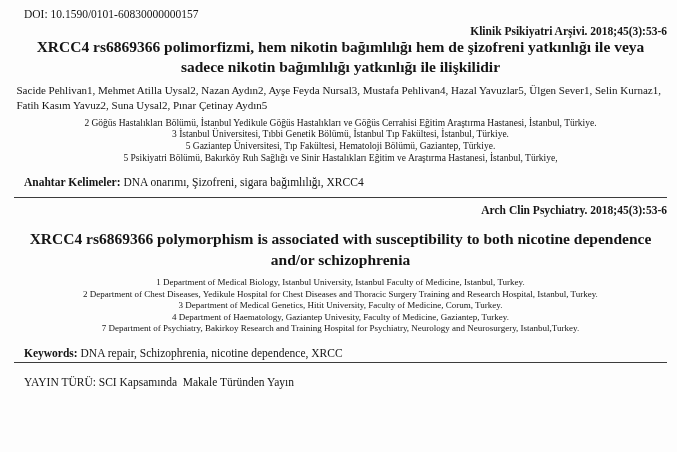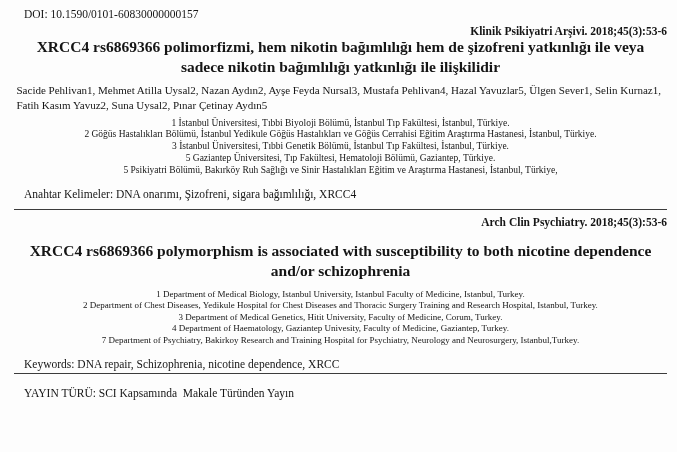--- a/index.html
+++ b/index.html
@@ -27,21 +27,21 @@
     margin:5px auto 0;max-width:648px;
   }
   .affils{margin-top:5px;}
   .affil-line{
     font-size:9.5px;text-align:center;line-height:1.25;margin:0;
   }
   .affils-en .affil-line{font-size:9px;line-height:1.28;}
   .kw{font-size:11.5px;margin:0;padding-left:10px;}
   .kw-tr{margin-top:11px;}
   .kw-en{margin-top:12px;}
-  .kw strong{font-weight:normal;}
+  .kw strong{font-weight:bold;}
   .rule{
     border:none;border-top:1.6px solid #3c3c3c;
     margin:0;width:100%;
   }
   .rule-1{margin-top:9px;}
   .rule-2{margin-top:3px;}
   .jref-en{margin-top:6px;}
   .authors-en{margin-top:3px;}
   .affils-en{margin-top:7px;}
   .pubtype{
@@ -56,21 +56,20 @@
 
   <p class="doi">DOI: 10.1590/0101-60830000000157</p>
 
   <p class="jref jref-tr">Klinik Psikiyatri Arşivi. 2018;45(3):53-6</p>
 
   <h1 class="title title-tr">XRCC4 rs6869366 polimorfizmi, hem nikotin bağımlılığı hem de şizofreni yatkınlığı ile veya sadece nikotin bağımlılığı yatkınlığı ile ilişkilidir</h1>
 
   <p class="authors authors-tr">Sacide Pehlivan1, Mehmet Atilla Uysal2, Nazan Aydın2, Ayşe Feyda Nursal3, Mustafa Pehlivan4, Hazal Yavuzlar5, Ülgen Sever1, Selin Kurnaz1, Fatih Kasım Yavuz2, Suna Uysal2, Pınar Çetinay Aydın5</p>
 
   <div class="affils affils-tr">
-    <p class="affil-line">1 İstanbul Üniversitesi, Tıbbi Biyoloji Bölümü, İstanbul Tıp Fakültesi, İstanbul, Türkiye.</p>
     <p class="affil-line">2 Göğüs Hastalıkları Bölümü, İstanbul Yedikule Göğüs Hastalıkları ve Göğüs Cerrahisi Eğitim Araştırma Hastanesi, İstanbul, Türkiye.</p>
     <p class="affil-line">3 İstanbul Üniversitesi, Tıbbi Genetik Bölümü, İstanbul Tıp Fakültesi, İstanbul, Türkiye.</p>
     <p class="affil-line">5 Gaziantep Üniversitesi, Tıp Fakültesi, Hematoloji Bölümü, Gaziantep, Türkiye.</p>
     <p class="affil-line">5 Psikiyatri Bölümü, Bakırköy Ruh Sağlığı ve Sinir Hastalıkları Eğitim ve Araştırma Hastanesi, İstanbul, Türkiye,</p>
   </div>
 
   <p class="kw kw-tr">
     <strong>Anahtar Kelimeler:</strong>
     <span>DNA onarımı, Şizofreni, sigara bağımlılığı, XRCC4</span>
   </p>

